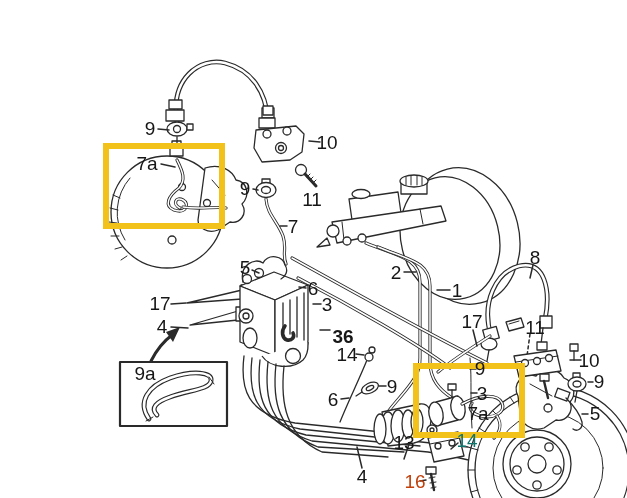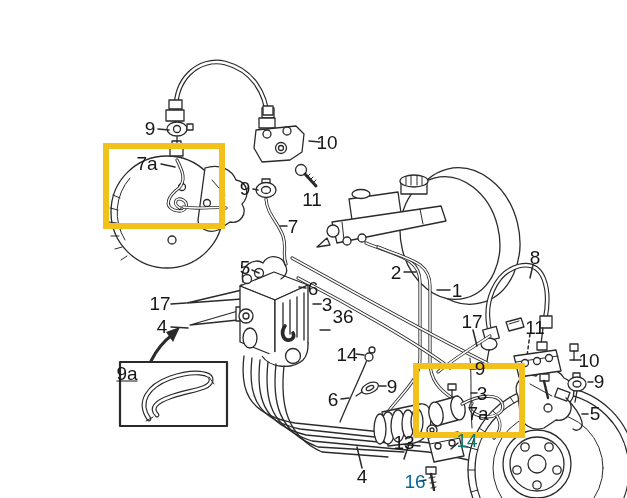--- a/index.html
+++ b/index.html
@@ -310,31 +310,31 @@
     <div class="lbl" style="left: 312px; top: 199px; color: rgb(22, 22, 22);">11</div>
     <div class="lbl" style="left: 293px; top: 226px; color: rgb(22, 22, 22);">7</div>
     <div class="lbl" style="left: 396px; top: 272px; color: rgb(22, 22, 22);">2</div>
     <div class="lbl" style="left: 457px; top: 290px; color: rgb(22, 22, 22);">1</div>
     <div class="lbl" style="left: 535px; top: 257px; color: rgb(22, 22, 22);">8</div>
     <div class="lbl" style="left: 245px; top: 267px; color: rgb(22, 22, 22);">5</div>
     <div class="lbl" style="left: 160px; top: 303px; color: rgb(22, 22, 22);">17</div>
     <div class="lbl" style="left: 162px; top: 326px; color: rgb(22, 22, 22);">4</div>
     <div class="lbl" style="left: 313px; top: 288px; color: rgb(22, 22, 22);">6</div>
     <div class="lbl" style="left: 327px; top: 304px; color: rgb(22, 22, 22);">3</div>
-    <div class="lbl" style="left: 343px; top: 316px; color: rgb(22, 22, 22);">36</div>
+    <div class="lbl" style="left: 343px; top: 336px; color: rgb(22, 22, 22); font-weight: bold;">36</div>
     <div class="lbl" style="left: 347px; top: 354px; color: rgb(22, 22, 22);">14</div>
-    <div class="lbl" style="left: 127px; top: 373px; color: rgb(22, 22, 22); text-decoration: underline;">9a</div>
+    <div class="lbl" style="left: 145px; top: 373px; color: rgb(22, 22, 22);">9a</div>
     <div class="lbl" style="left: 472px; top: 321px; color: rgb(22, 22, 22);">17</div>
     <div class="lbl" style="left: 535px; top: 327px; color: rgb(22, 22, 22);">11</div>
     <div class="lbl" style="left: 333px; top: 399px; color: rgb(22, 22, 22);">6</div>
     <div class="lbl" style="left: 392px; top: 386px; color: rgb(22, 22, 22);">9</div>
     <div class="lbl" style="left: 480px; top: 368px; color: rgb(22, 22, 22);">9</div>
     <div class="lbl" style="left: 482px; top: 393px; color: rgb(22, 22, 22);">3</div>
     <div class="lbl" style="left: 478px; top: 413px; color: rgb(22, 22, 22);">7a</div>
     <div class="lbl" style="left: 589px; top: 360px; color: rgb(22, 22, 22);">10</div>
     <div class="lbl" style="left: 599px; top: 381px; color: rgb(22, 22, 22);">9</div>
     <div class="lbl" style="left: 467px; top: 440px; color: #0f766e;">14</div>
     <div class="lbl" style="left: 362px; top: 476px; color: rgb(22, 22, 22);">4</div>
     <div class="lbl" style="left: 404px; top: 442px; color: rgb(22, 22, 22);">13</div>
-    <div class="lbl" style="left: 415px; top: 481px; color: #0369a1;">16</div>
+    <div class="lbl" style="left: 415px; top: 481px; color: #c2410c;">16</div>
     <div class="lbl" style="left: 595px; top: 413px; color: rgb(22, 22, 22);">5</div>
   </div>
 </div>
 
 </body></html>

